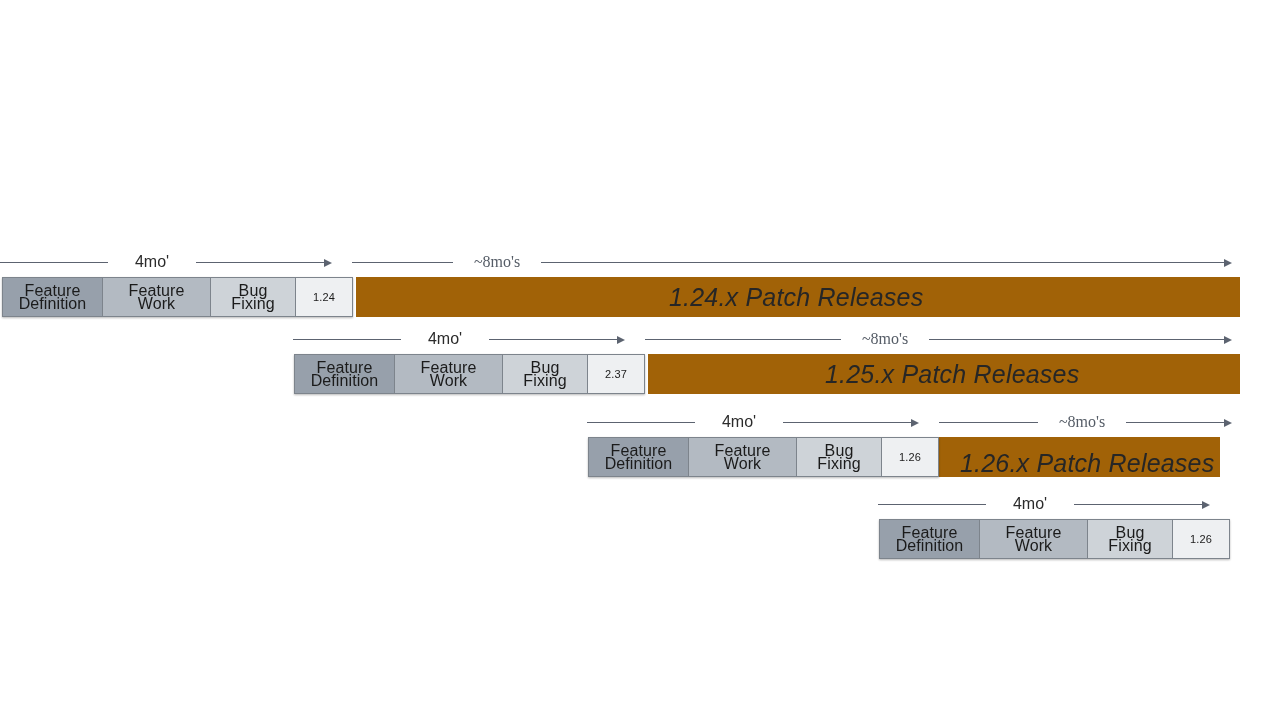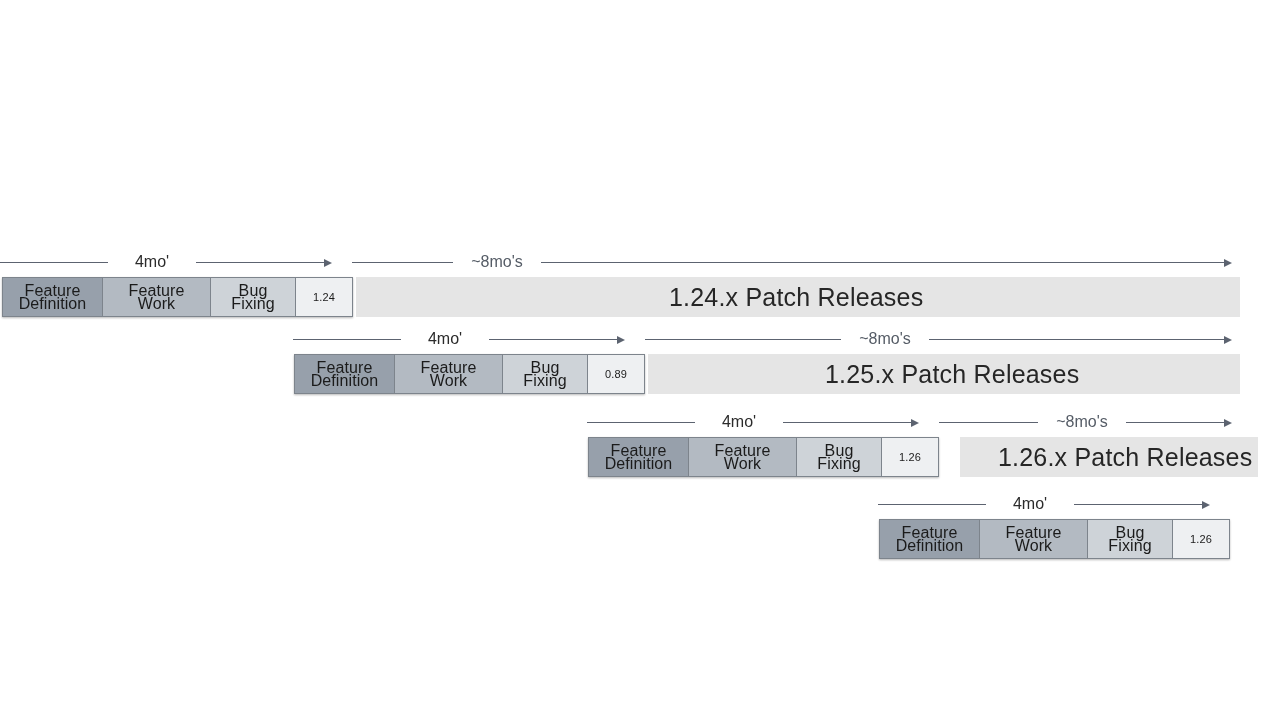--- a/index.html
+++ b/index.html
@@ -57,23 +57,24 @@
   .phase-cell.tone-1 { background: #97a0ab; }
   .phase-cell.tone-2 { background: #b3bac2; }
   .phase-cell.tone-3 { background: #ced3d8; }
   .phase-cell.tone-4 { background: #eef0f2; font-size: 11px; }
 
   
   .patch-bar {
     position: absolute;
     height: 40px;
     box-sizing: border-box;
-    background: #e5e5e5;
+    background: #a16207;
     display: flex;
     align-items: center;
+    font-style: italic;
   }
   .patch-label {
     font-size: 25px;
     line-height: 28px;
     color: #262626;
     white-space: nowrap;
     letter-spacing: 0.2px;
   }
 
   
@@ -101,21 +102,21 @@
     top: 3px;
     font-size: 16px;
     line-height: 16px;
     color: #2b2b2b;
     white-space: nowrap;
     text-align: center;
   }
   .measure.tone-light .seg,
   .measure.tone-light .arrowhead,
   .measure.tone-light .cap { }
-  .measure.tone-light .m-label { color: #555c66; }
+  .measure.tone-light .m-label { color: #555c66; font-family: Liberation Serif, serif; }
 </style>
 </head>
 <body>
 
 <div id="timeline-canvas">
     <div class="release-row" style="left: 0px; top: 0px; width: 1280px; height: 1px;"></div>
     <div class="measure" style="left: 0px; top: 251px; width: 332px;">
       <div class="seg" style="left: 0px; width: 108px;"></div>
       <div class="seg" style="left: 196px; width: 128px;"></div>
       <div class="arrowhead" style="left: 324px;"></div>
@@ -155,36 +156,36 @@
     <div class="patch-bar" style="left: 648px; top: 354px; width: 592px;">
       <div class="patch-label" style="margin-left: 177px;">1.25.x Patch Releases</div>
     </div>
     <div class="phase-bar" style="left: 294px; top: 354px;">
       <div class="phase-cell tone-1" style="width: 100px;">Feature
 Definition</div>
       <div class="phase-cell tone-2" style="width: 108px;">Feature
 Work</div>
       <div class="phase-cell tone-3" style="width: 85px;">Bug
 Fixing</div>
-      <div class="phase-cell tone-4" style="width: 58px;">0.89</div>
+      <div class="phase-cell tone-4" style="width: 58px;">2.37</div>
     </div>
     <div class="release-row" style="left: 0px; top: 0px; width: 1280px; height: 1px;"></div>
     <div class="measure" style="left: 587px; top: 411px; width: 332px;">
       <div class="seg" style="left: 0px; width: 108px;"></div>
       <div class="seg" style="left: 196px; width: 128px;"></div>
       <div class="arrowhead" style="left: 324px;"></div>
       <div class="m-label" style="left: 112px; width: 80px;">4mo'</div>
     </div>
     <div class="measure tone-light" style="left: 939px; top: 411px; width: 293px;">
       <div class="seg" style="left: 0px; width: 99px;"></div>
       <div class="seg" style="left: 187px; width: 98px;"></div>
       <div class="arrowhead" style="left: 285px;"></div>
       <div class="m-label" style="left: 103px; width: 80px;">~8mo's</div>
     </div>
-    <div class="patch-bar" style="left: 960px; top: 437px; width: 298px;">
+    <div class="patch-bar" style="left: 922px; top: 437px; width: 298px; align-items: flex-end;">
       <div class="patch-label" style="margin-left: 38px;">1.26.x Patch Releases</div>
     </div>
     <div class="phase-bar" style="left: 588px; top: 437px;">
       <div class="phase-cell tone-1" style="width: 100px;">Feature
 Definition</div>
       <div class="phase-cell tone-2" style="width: 108px;">Feature
 Work</div>
       <div class="phase-cell tone-3" style="width: 85px;">Bug
 Fixing</div>
       <div class="phase-cell tone-4" style="width: 58px;">1.26</div>

